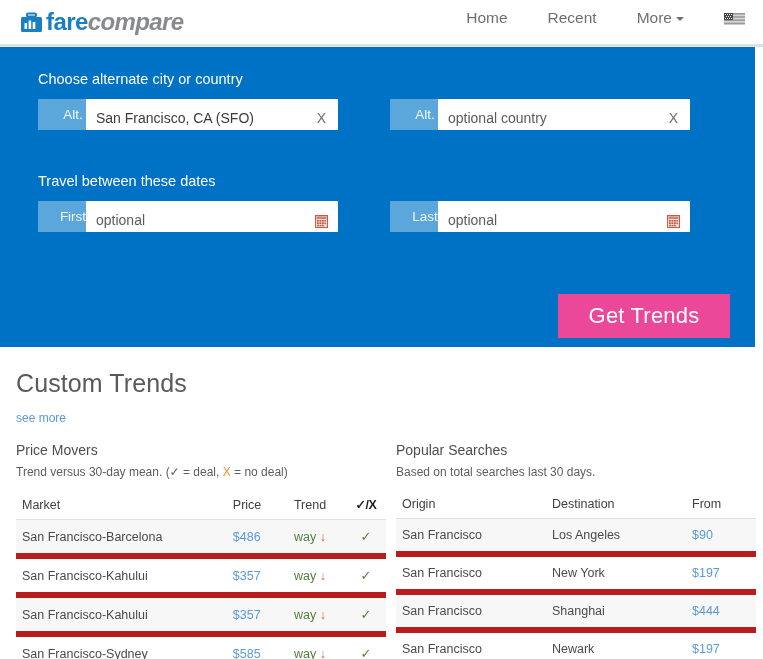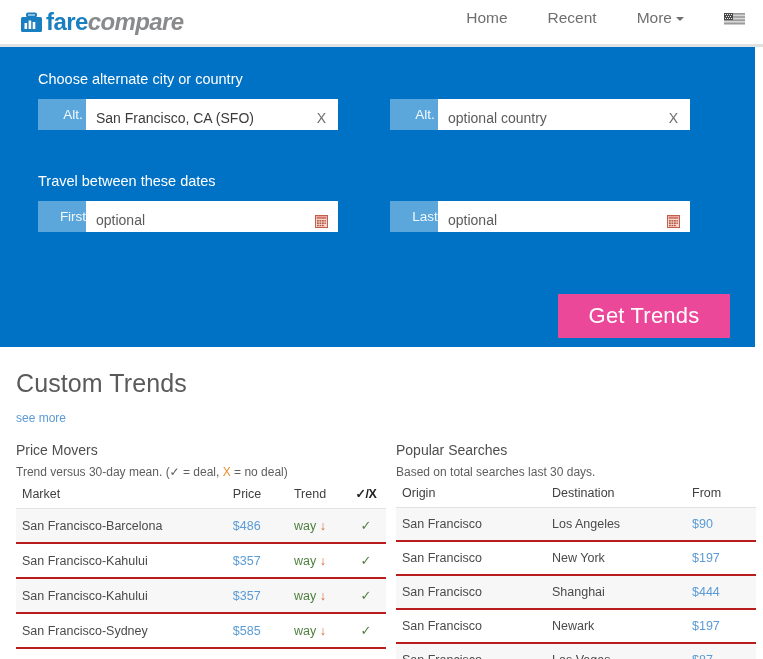--- a/index.html
+++ b/index.html
@@ -186,37 +186,37 @@
 
   .h-sec {
     font-size: 14px;
     color: #4e4e4e;
     font-weight: normal;
     margin-bottom: 7px;
   }
   .sec-note {
     font-size: 12px;
     color: #5e5e5e;
-    margin-bottom: 4px;
+    margin-bottom: 15px;
   }
   .x-orange { color: #e8912d; }
 
   table { border-collapse: collapse; width: 100%; font-size: 12.5px; }
   thead th {
     font-weight: normal;
     color: #3f3f3f;
     text-align: left;
     padding: 3px 6px 7px 6px;
     font-size: 12.5px;
     border-bottom: 1px solid #e2e2e2;
   }
   tbody td {
     padding: 9px 6px;
     color: #4a4a4a;
-    border-bottom: 2px solid #b91c1c;
+    border-bottom: 6px solid #b91c1c;
     white-space: nowrap;
   }
   tbody tr:nth-child(odd) td { background: #f7f7f7; }
   .price { color: #5b9bd5; }
   .trend { color: #4f7f3e; }
   .arrow-dn { color: #d96a38; }
   .check { color: #4f7f3e; font-size: 13px; }
   .c-check { text-align: center; }
   .sym-head { font-weight: bold; color: #1f1f1f; letter-spacing: -0.5px; }
 

